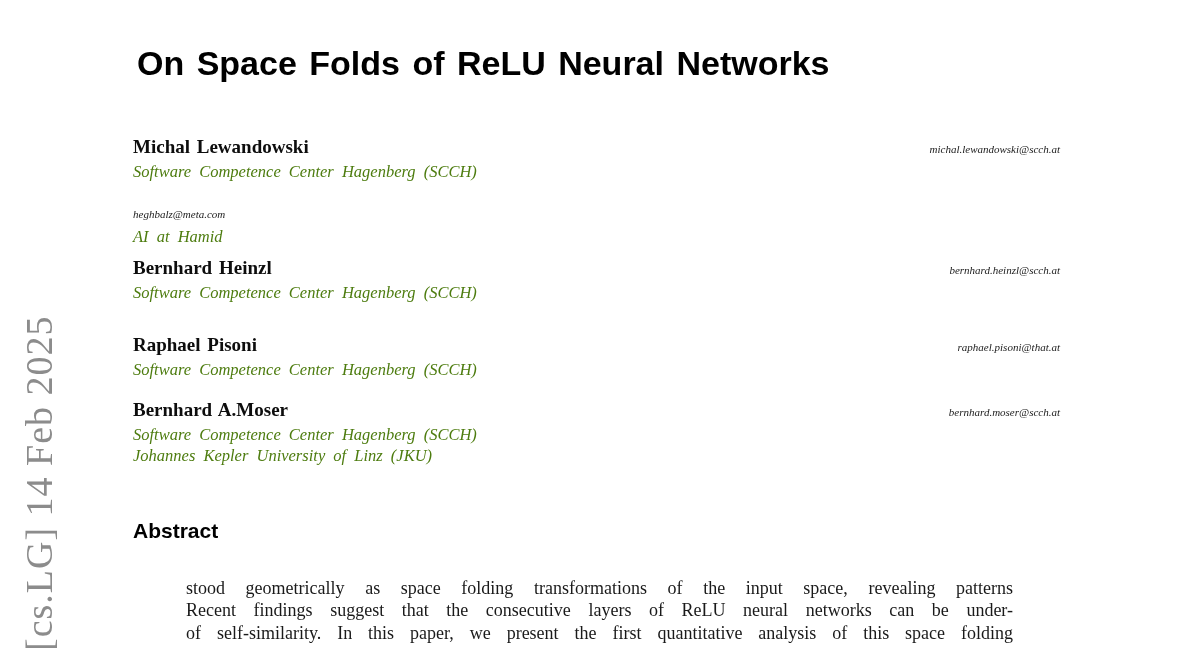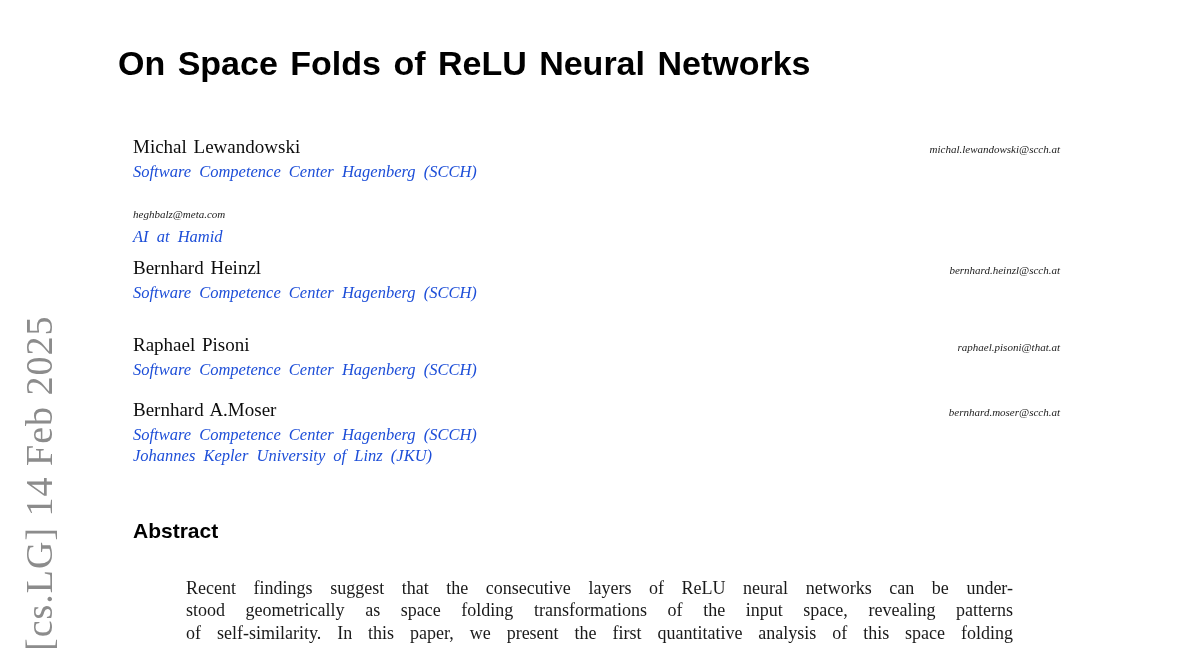--- a/index.html
+++ b/index.html
@@ -19,56 +19,56 @@
     transform: rotate(-90deg);
     transform-origin: 0 0;
     white-space: nowrap;
     font-family: "Liberation Serif", serif;
     font-size: 38px;
     letter-spacing: 1px;
     color: #8c8c8c;
   }
   .title {
     position: absolute;
-    left: 118px;
+    left: 137px;
     top: 44px;
     font-family: "Liberation Sans", sans-serif;
     font-weight: bold;
     font-size: 34px;
     color: #000;
     word-spacing: 3px;
   }
   .author-row {
     position: absolute;
     left: 133px;
     width: 927px;
   }
   .name-line {
     display: flex;
     justify-content: space-between;
     align-items: baseline;
     line-height: 23px;
   }
   .author-name {
-    font-weight: normal;
+    font-weight: bold;
     font-size: 19px;
     word-spacing: 2px;
     color: #0d0d0d;
   }
   .author-email {
     font-style: italic;
     font-size: 11px;
     color: #1a1a1a;
   }
   .affil {
     font-style: italic;
     font-size: 16.5px;
     line-height: 21px;
     word-spacing: 4px;
-    color: #1d4ed8;
+    color: #4d7c0f;
   }
   .abstract-heading {
     position: absolute;
     left: 133px;
     top: 519px;
     width: 927px;
     font-family: "Liberation Sans", sans-serif;
     font-weight: bold;
     font-size: 21px;
     color: #000;
@@ -132,18 +132,18 @@
       <span class="author-name">Bernhard A.Moser</span>
       <span class="author-email">bernhard.moser@scch.at</span>
     </div>
     <div class="affil">Software Competence Center Hagenberg (SCCH)</div>
     <div class="affil">Johannes Kepler University of Linz (JKU)</div>
   </div>
 
   <div class="abstract-heading">Abstract</div>
 
   <div class="abstract-body">
+    <div class="abs-line">stood geometrically as space folding transformations of the input space, revealing patterns</div>
     <div class="abs-line">Recent findings suggest that the consecutive layers of ReLU neural networks can be under-</div>
-    <div class="abs-line">stood geometrically as space folding transformations of the input space, revealing patterns</div>
     <div class="abs-line">of self-similarity. In this paper, we present the first quantitative analysis of this space folding</div>
   </div>
 
 </div>
 
 </body></html>

